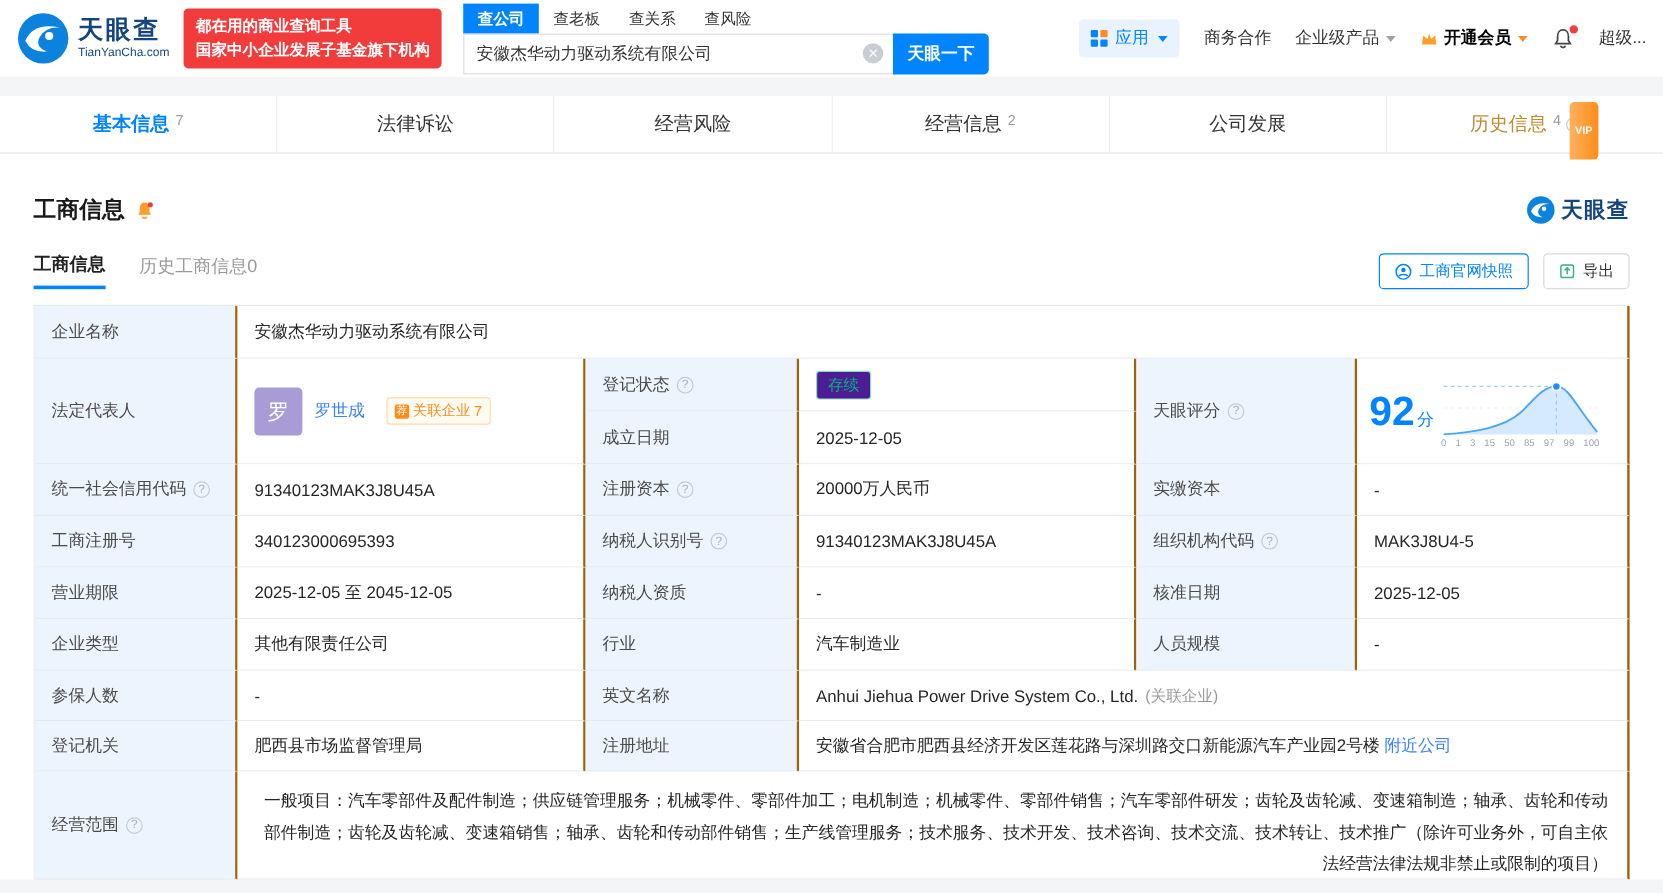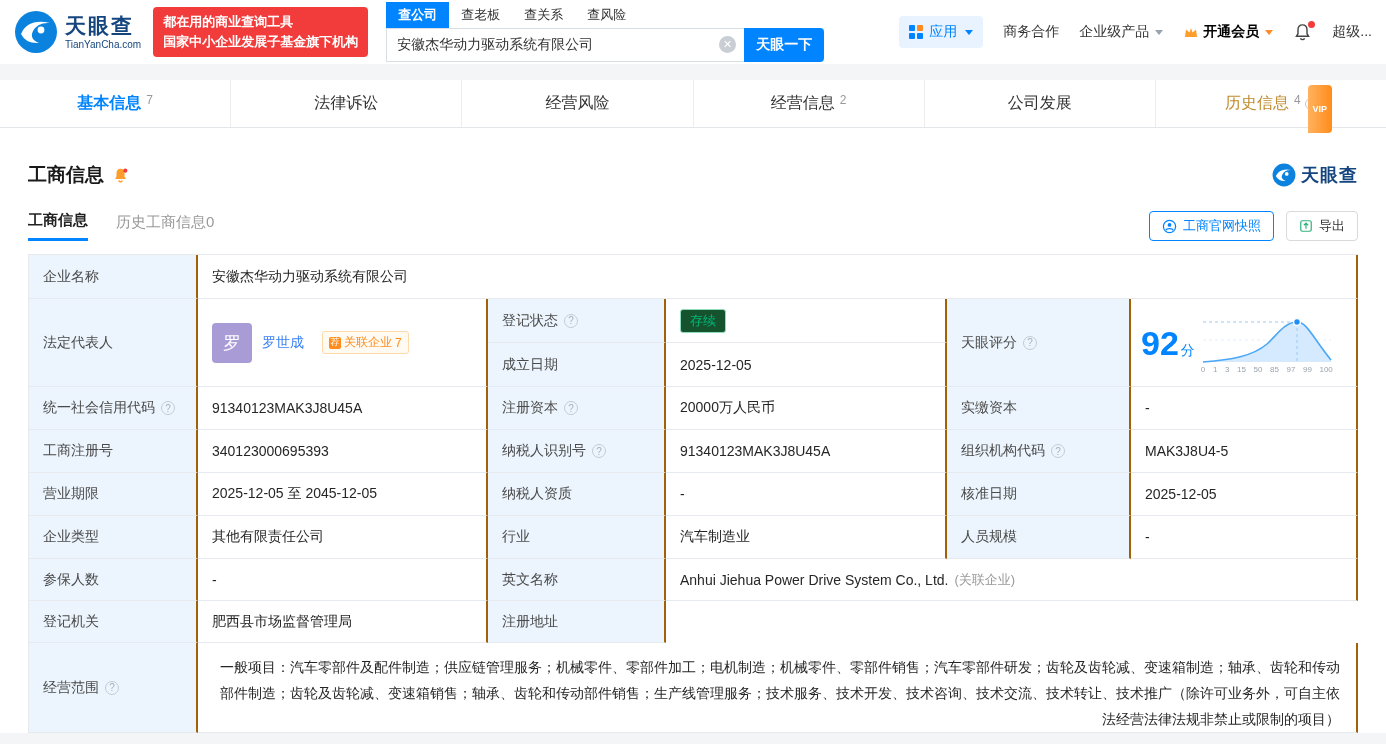--- a/index.html
+++ b/index.html
@@ -8,21 +8,21 @@
 
   
   .topbar { height: 64px; display: flex; align-items: center; padding: 0 14px; background: #fff; }
   .logo-wrap { display: flex; align-items: center; gap: 7px; cursor: pointer; }
   .logo-txt { display: flex; flex-direction: column; line-height: 1.1; }
   .logo-cn { font-size: 21px; font-weight: bold; color: #15457e; letter-spacing: 2px; }
   .logo-en { font-size: 10px; color: #15457e; margin-top: 2px; }
   .promo { margin-left: 12px; background: #f23c3c; color: #fff; font-size: 13px; font-weight: bold;
     padding: 5px 10px; border-radius: 4px; line-height: 1.55; white-space: nowrap; }
   .search-area { margin-left: 18px; }
-  .search-tabs { display: flex; align-items: center; height: 25px; }
+  .search-tabs { display: flex; align-items: flex-start; height: 25px; }
   .stab { font-size: 13px; padding: 4px 12px; cursor: pointer; color: #333; }
   .stab.active { background: #0084ff; color: #fff; font-weight: bold; }
   .search-row { display: flex; }
   .search-input-wrap { position: relative; }
   .search-input { width: 358px; height: 34px; border: 1px solid #d9dee4; border-right: none;
     padding: 0 30px 0 10px; font-size: 14px; color: #333; outline: none;
     font-family: "Liberation Sans", "DejaVu Sans", sans-serif; }
   .clear-ic { position: absolute; right: 8px; top: 8px; width: 17px; height: 17px; border-radius: 50%;
     background: #c9ced4; color: #fff; font-size: 11px; display: flex; align-items: center; justify-content: center; cursor: pointer; }
   .search-btn { width: 80px; height: 34px; background: #0084ff; color: #fff; font-size: 14px; font-weight: bold;
@@ -87,21 +87,21 @@
   .lbl { background: #ecf5fd; color: #4a4a4a; }
   .val { background: #fff; color: #262626; }
   .link { color: #3b82f6; cursor: pointer; }
   .muted { color: #999; margin-left: 6px; font-size: 13px; }
   .avatar { width: 40px; height: 40px; border-radius: 4px; background: #a99bd6; color: #fff; font-size: 18px;
     display: flex; align-items: center; justify-content: center; flex: none; cursor: pointer; }
   .rel-badge { display: inline-flex; align-items: center; gap: 3px; border: 1px solid #ffd9a8; background: #fffaf2;
     color: #ff8c1a; font-size: 12px; padding: 2px 6px; border-radius: 3px; margin-left: 8px; cursor: pointer; white-space: nowrap; }
   .rel-ic { width: 12px; height: 12px; background: #ff8c1a; color: #fff; font-size: 9px; border-radius: 2px;
     display: inline-flex; align-items: center; justify-content: center; }
-  .status-badge { border: 1px solid #8fdcbc; background: #14532d; color: #00b578; font-size: 13px;
+  .status-badge { border: 1px solid #8fdcbc; background: #4c1d95; color: #00b578; font-size: 13px;
     padding: 2px 9px; border-radius: 3px; }
   .score-cell { padding: 0 6px 0 10px; gap: 6px; }
   .score-num { color: #0084ff; font-weight: bold; font-size: 34px; line-height: 1; white-space: nowrap; }
   .score-num .fen { font-size: 14px; font-weight: normal; margin-left: 2px; }
   .score-chart { display: flex; flex-direction: column; }
   .axis { display: flex; justify-content: space-between; width: 132px; font-size: 8px; color: #9aa3ad; margin-top: 1px; }
   .scope-val { display: block; padding: 11px 16px; line-height: 26px; }
   .bottom-strip { height: 12px; background: #f3f5f7; }
 </style>
 </head>
@@ -409,20 +409,21 @@
 
     <div class="c lbl" style="grid-area:9/1/10/2">
         <span>登记机关</span>
       </div>
     <div class="c val" style="grid-area:9/2/10/3">
         <span>肥西县市场监督管理局</span>
       </div>
     <div class="c lbl" style="grid-area:9/3/10/4">
         <span>注册地址</span>
       </div>
+    <div class="c val" style="grid-area:9/4/10/7"><span>安徽省合肥市肥西县经济开发区莲花路与深圳路交口新能源汽车产业园2号楼</span>&nbsp;<span class="link">附近公司</span></div>
 
     <div class="c lbl" style="grid-area:10/1/11/2">
         <span>经营范围</span>
         <span class="qi">?</span>
       </div>
     <div class="c val scope-val" style="grid-area:10/2/11/7"><span>一般项目：汽车零部件及配件制造；供应链管理服务；机械零件、零部件加工；电机制造；机械零件、零部件销售；汽车零部件研发；齿轮及齿轮减、变速箱制造；轴承、齿轮和传动部件制造；齿轮及齿轮减、变速箱销售；轴承、齿轮和传动部件销售；生产线管理服务；技术服务、技术开发、技术咨询、技术交流、技术转让、技术推广（除许可业务外，可自主依法经营法律法规非禁止或限制的项目）</span></div>
 
   </div>
 </div>
 

